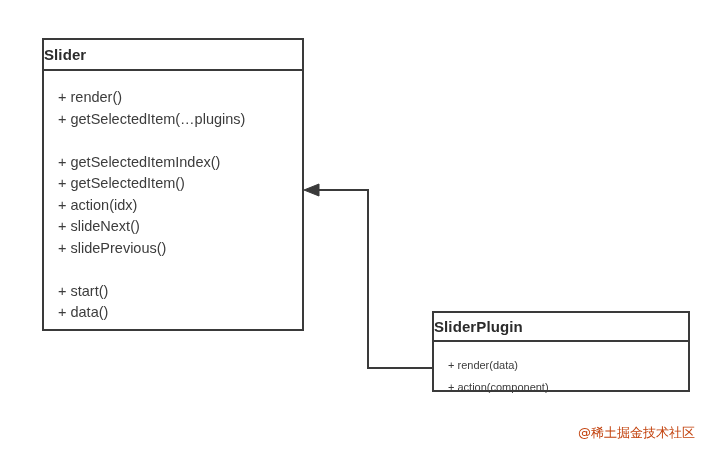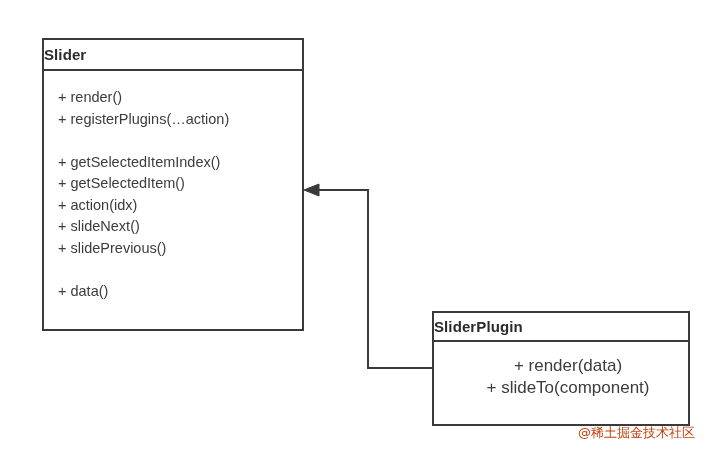--- a/index.html
+++ b/index.html
@@ -62,34 +62,33 @@
   }
   #slider-class .member-row {
     font-size: 14.5px;
     line-height: 21.5px;
   }
   
   #sliderplugin-class {
     left: 432px;
     top: 311px;
     width: 258px;
-    height: 115px;
+    height: 81px;
   }
   #sliderplugin-class .class-title {
     height: 29px;
     line-height: 27px;
     font-size: 15px;
   }
   #sliderplugin-class .class-body {
     padding: 13px 0 0 14px;
   }
   #sliderplugin-class .member-row {
-    font-size: 17px;
+    font-size: 11px;
     line-height: 21.5px;
-    text-align: center;
   }
   
   #connector {
     position: absolute;
     left: 0;
     top: 0;
     width: 720px;
     height: 450px;
     pointer-events: none;
   }
@@ -106,37 +105,38 @@
 </style>
 </head>
 <body>
 
 <div id="canvas">
 
   <div class="uml-class" id="slider-class">
     <div class="class-title">Slider</div>
     <div class="class-body">
       <div class="member-row">+ render()</div>
-      <div class="member-row">+ registerPlugins(…action)</div>
+      <div class="member-row">+ getSelectedItem(…plugins)</div>
       <div class="member-row spacer">&nbsp;</div>
       <div class="member-row">+ getSelectedItemIndex()</div>
       <div class="member-row">+ getSelectedItem()</div>
       <div class="member-row">+ action(idx)</div>
       <div class="member-row">+ slideNext()</div>
       <div class="member-row">+ slidePrevious()</div>
       <div class="member-row spacer">&nbsp;</div>
+      <div class="member-row">+ start()</div>
       <div class="member-row">+ data()</div>
     </div>
   </div>
 
   <div class="uml-class" id="sliderplugin-class">
     <div class="class-title">SliderPlugin</div>
     <div class="class-body">
       <div class="member-row">+ render(data)</div>
-      <div class="member-row">+ slideTo(component)</div>
+      <div class="member-row">+ action(component)</div>
     </div>
   </div>
 
   <svg id="connector" viewBox="0 0 720 450" width="720" height="450">
     <path d="M 314 190 L 368 190 L 368 368 L 432 368" fill="none" stroke="#3a3a3a" stroke-width="2"></path>
     <polygon points="304,190 319,184 319,196" fill="#3a3a3a" stroke="#3a3a3a" stroke-width="1" stroke-linejoin="miter"></polygon>
   </svg>
 
   <div id="watermark">@稀土掘金技术社区</div>
 

